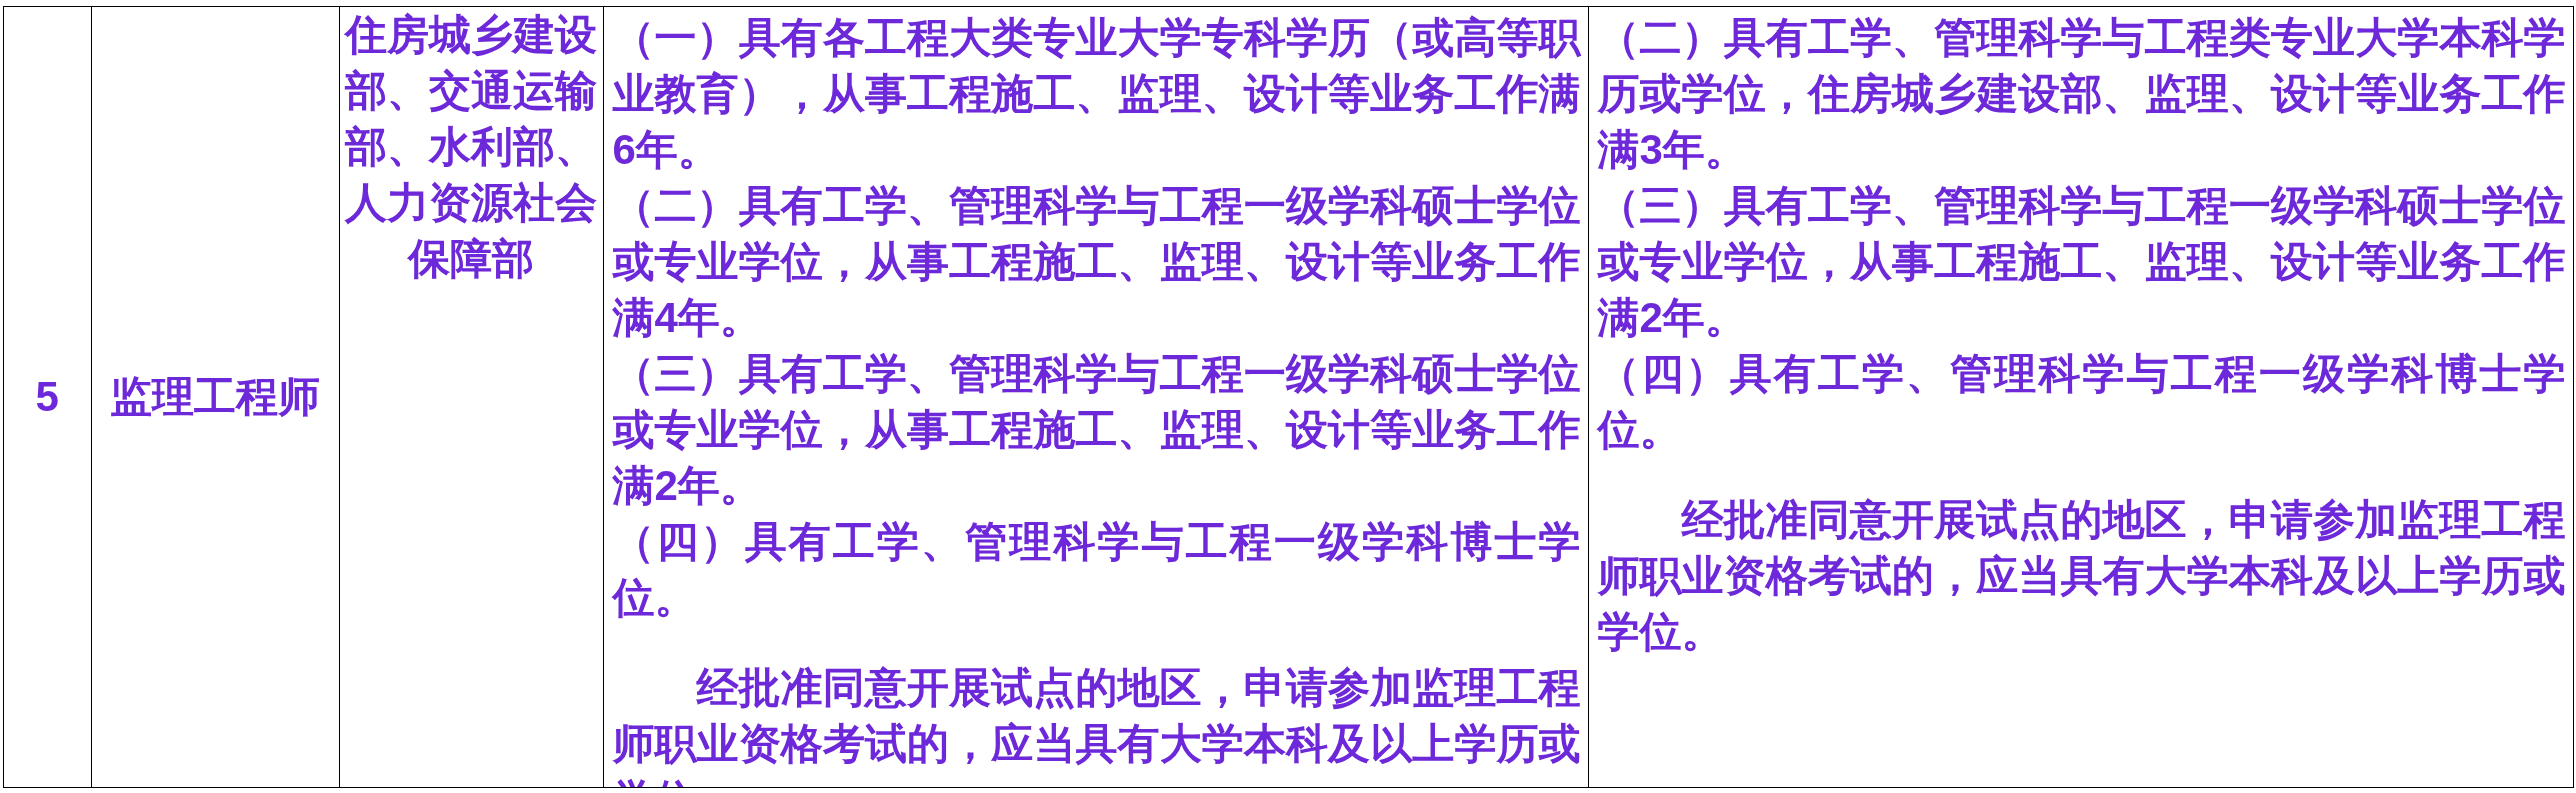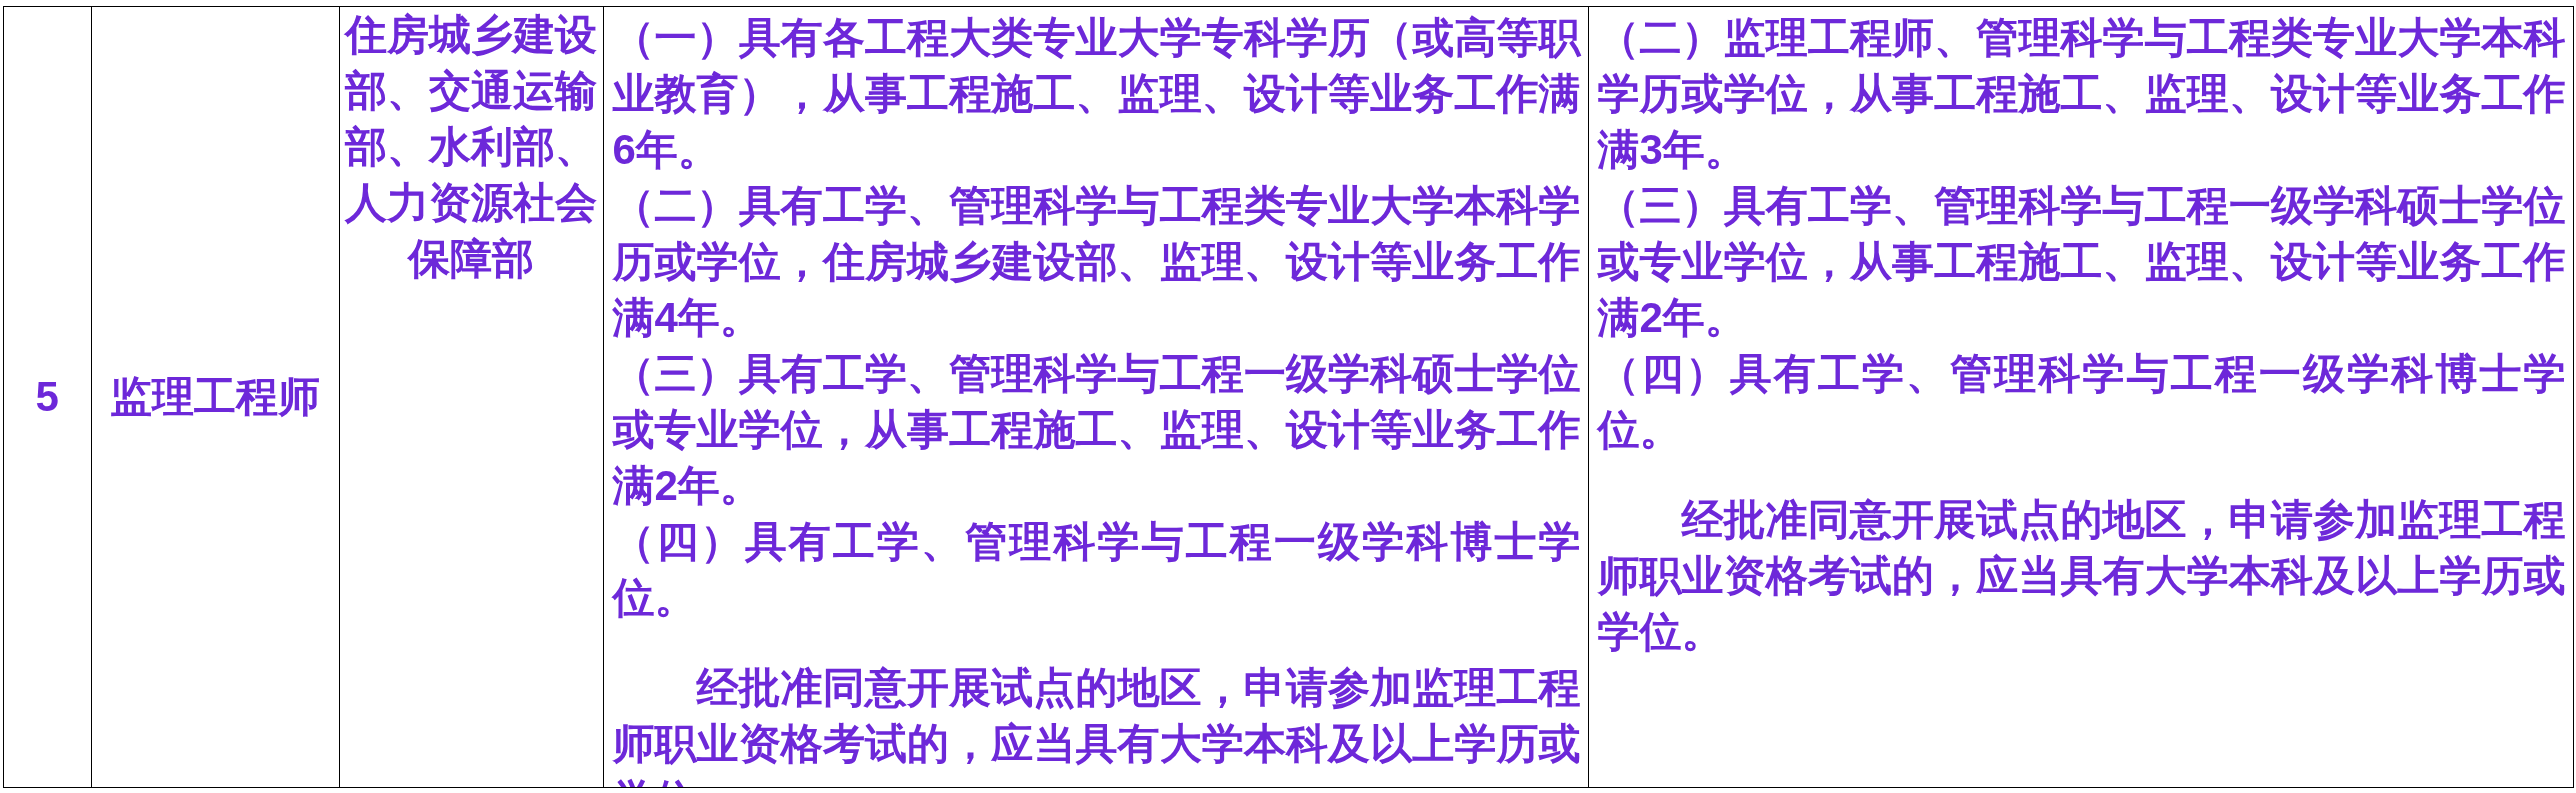--- a/index.html
+++ b/index.html
@@ -85,28 +85,28 @@
     <div class="cell c-prof">
       <span>监理工程师</span>
     </div>
 
     <div class="cell c-auth">
       <span>住房城乡建设部、交通运输部、水利部、人力资源社会保障部</span>
     </div>
 
     <div class="cell c-crit">
       <p>（一）具有各工程大类专业大学专科学历（或高等职业教育），从事工程施工、监理、设计等业务工作满6年。</p>
-      <p>（二）具有工学、管理科学与工程类专业大学本科学历或学位，住房城乡建设部、监理、设计等业务工作满4年。</p>
+      <p>（二）具有工学、管理科学与工程一级学科硕士学位或专业学位，从事工程施工、监理、设计等业务工作满4年。</p>
       <p>（三）具有工学、管理科学与工程一级学科硕士学位或专业学位，从事工程施工、监理、设计等业务工作满2年。</p>
       <p>（四）具有工学、管理科学与工程一级学科博士学位。</p>
       <p class="note">经批准同意开展试点的地区，申请参加监理工程师职业资格考试的，应当具有大学本科及以上学历或学位。</p>
     </div>
 
     <div class="cell c-crit last">
-      <p>（二）监理工程师、管理科学与工程类专业大学本科学历或学位，从事工程施工、监理、设计等业务工作满3年。</p>
+      <p>（二）具有工学、管理科学与工程类专业大学本科学历或学位，住房城乡建设部、监理、设计等业务工作满3年。</p>
       <p>（三）具有工学、管理科学与工程一级学科硕士学位或专业学位，从事工程施工、监理、设计等业务工作满2年。</p>
       <p>（四）具有工学、管理科学与工程一级学科博士学位。</p>
       <p class="note">经批准同意开展试点的地区，申请参加监理工程师职业资格考试的，应当具有大学本科及以上学历或学位。</p>
     </div>
 
   </div>
 </div>
 
 
 </body></html>

